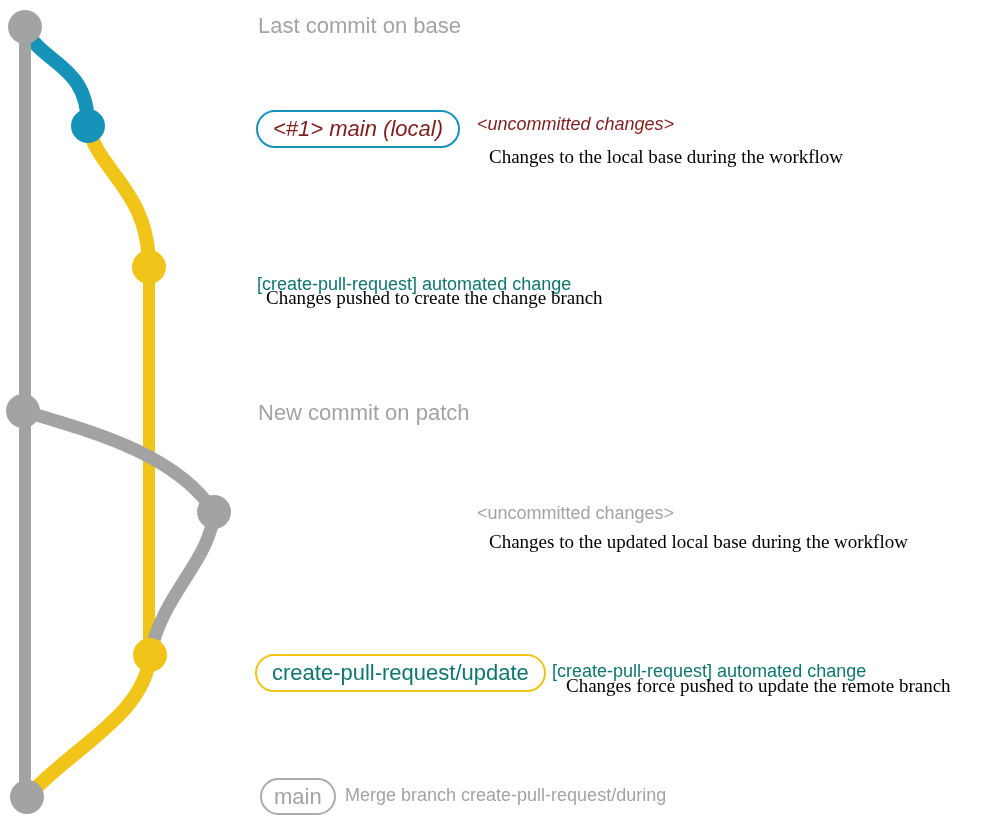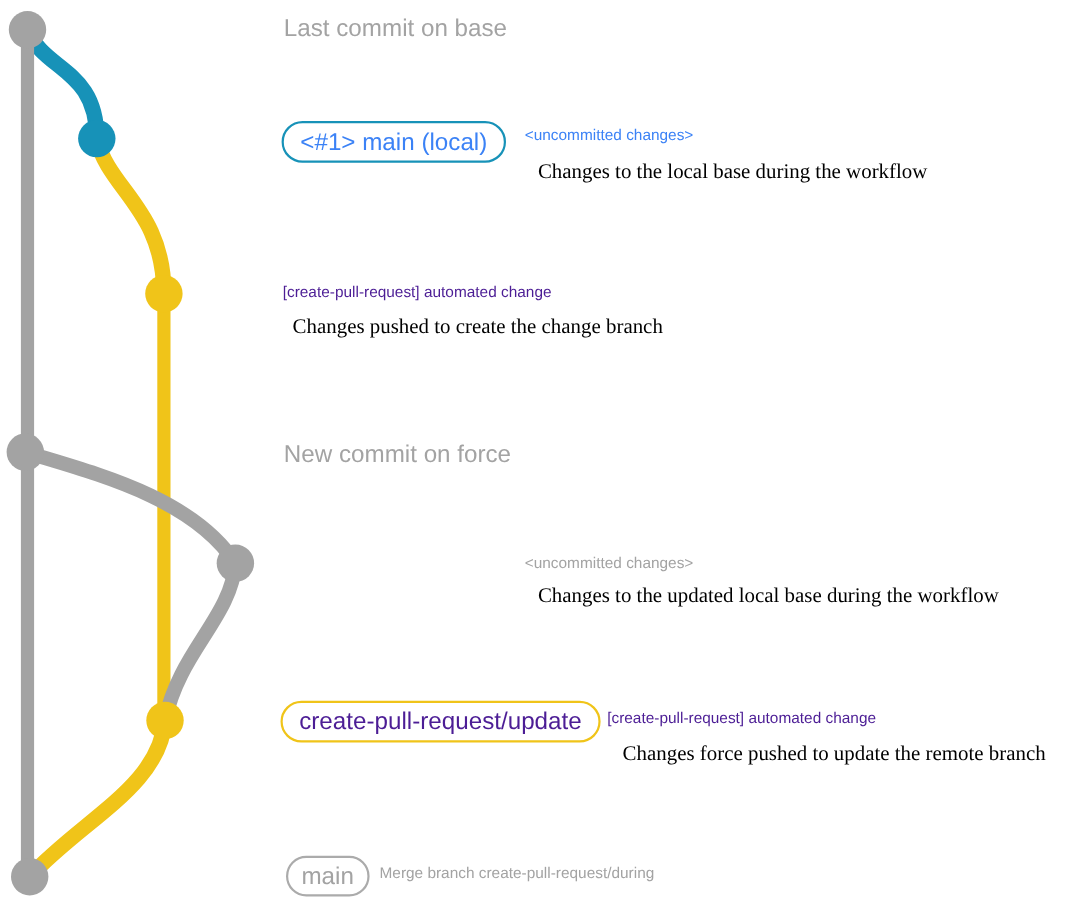--- a/index.html
+++ b/index.html
@@ -7,37 +7,37 @@
     position:relative;
     width:981px;height:827px;
     background:#ffffff;
     font-family:"Liberation Sans", sans-serif;
     overflow:hidden;
     border-radius:30px;
   }
   #graph-svg{position:absolute;left:0;top:0;}
   .abs{position:absolute;white-space:nowrap;}
   .title{font-size:22px;color:#a3a3a3;}
-  .headline{font-size:14px;}
+  .headline{font-size:18px;}
   .desc{
     font-family:"Liberation Serif", serif;
     font-size:19px;color:#000000;
   }
   .pill{
     box-sizing:border-box;
     display:inline-block;
     height:38px;line-height:34px;
     padding:0 15px;
     border:2px solid;
     border-radius:19px;
     font-size:22px;
     background:#ffffff;
   }
-  .teal{color:#3b82f6;border-color:#1792b8;}
-  .yellow{color:#4c1d95;border-color:#f0c419;}
+  .teal{color:#7f1d1d;border-color:#1792b8;font-style:italic;}
+  .yellow{color:#0f766e;border-color:#f0c419;margin-top:17px;}
   .gray{color:#a3a3a3;border-color:#ababab;}
 </style>
 </head>
 <body>
 
 <div id="stage">
 
   <svg id="graph-svg" width="260" height="827" viewBox="0 0 260 827">
 
     <path d="M 25 27 C 40 65, 88 62, 88 126" fill="none" stroke="#1792b8" stroke-width="14" stroke-linecap="round"></path>
@@ -65,21 +65,21 @@
 
   <div class="abs" style="left:256px;top:110px;">
     <span class="pill teal">&lt;#1&gt; main (local)</span>
   </div>
   <div class="abs headline teal" style="left:477px;top:114px;">&lt;uncommitted changes&gt;</div>
   <div class="abs desc" style="left:489px;top:146px;">Changes to the local base during the workflow</div>
 
   <div class="abs headline yellow" style="left:257px;top:257px;">[create-pull-request] automated change</div>
   <div class="abs desc" style="left:266px;top:287px;">Changes pushed to create the change branch</div>
 
-  <div class="abs title" style="left:258px;top:400px;">New commit on force</div>
+  <div class="abs title" style="left:258px;top:400px;">New commit on patch</div>
 
   <div class="abs headline" style="left:477px;top:503px;color:#a3a3a3;">&lt;uncommitted changes&gt;</div>
   <div class="abs desc" style="left:489px;top:531px;">Changes to the updated local base during the workflow</div>
 
   <div class="abs" style="left:255px;top:637px;">
     <span class="pill yellow">create-pull-request/update</span>
   </div>
   <div class="abs headline yellow" style="left:552px;top:644px;">[create-pull-request] automated change</div>
   <div class="abs desc" style="left:566px;top:675px;">Changes force pushed to update the remote branch</div>
 

